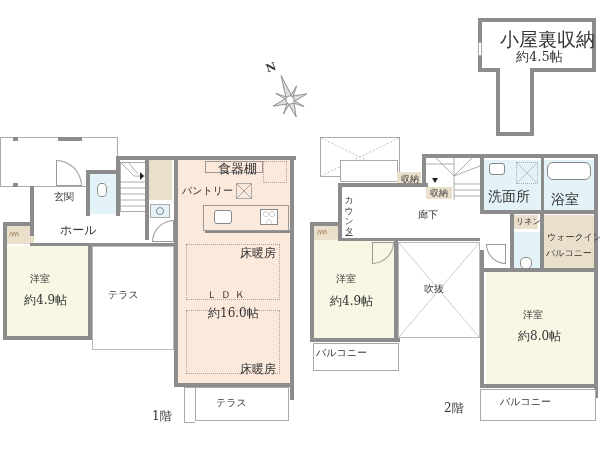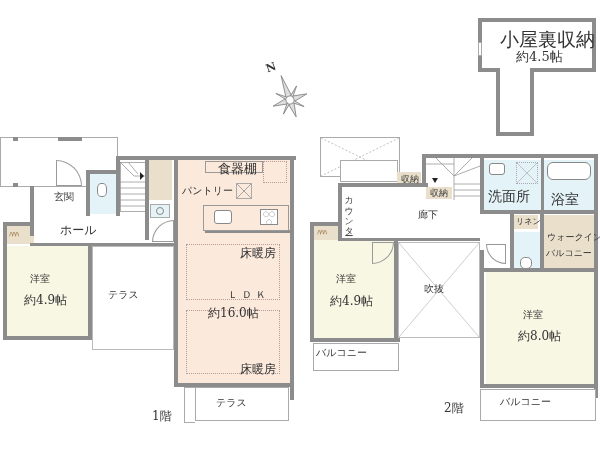--- a/index.html
+++ b/index.html
@@ -132,21 +132,21 @@
   <div class="door" style="left:56px;top:160px;width:26px;height:26px"></div>
   <div class="door" style="left:152px;top:220px;width:22px;height:22px;border-radius:100% 0 0 0"></div>
 
   <span class="lbl big" style="left:54px;top:192px">玄関</span>
   <span class="lbl sm" style="left:60px;top:224px">ホール</span>
   <span class="lbl xs" style="left:182px;top:186px;font-size:10px">パントリー</span>
   <span class="lbl xs" style="left:218px;top:162px;font-size:13px">食器棚</span>
   <span class="lbl big" style="left:30px;top:274px">洋室</span>
   <span class="lbl sm" style="left:24px;top:294px">約4.9帖</span>
   <span class="lbl big" style="left:108px;top:290px">テラス</span>
-  <span class="lbl big" style="left:228px;top:290px;letter-spacing:4px">ＬＤＫ</span>
+  <span class="lbl big" style="left:207px;top:290px;letter-spacing:4px">ＬＤＫ</span>
   <span class="lbl mid" style="left:208px;top:307px">約16.0帖</span>
   <span class="lbl sm" style="left:240px;top:247px">床暖房</span>
   <span class="lbl sm" style="left:240px;top:363px">床暖房</span>
   <span class="lbl big" style="left:216px;top:398px">テラス</span>
   <span class="lbl mid" style="left:152px;top:410px">1階</span>
 </div>
 
 <div class="abs" style="left:0;top:0;width:600px;height:450px">
 
   <div class="xbox" style="left:320px;top:137px;width:80px;height:40px">

